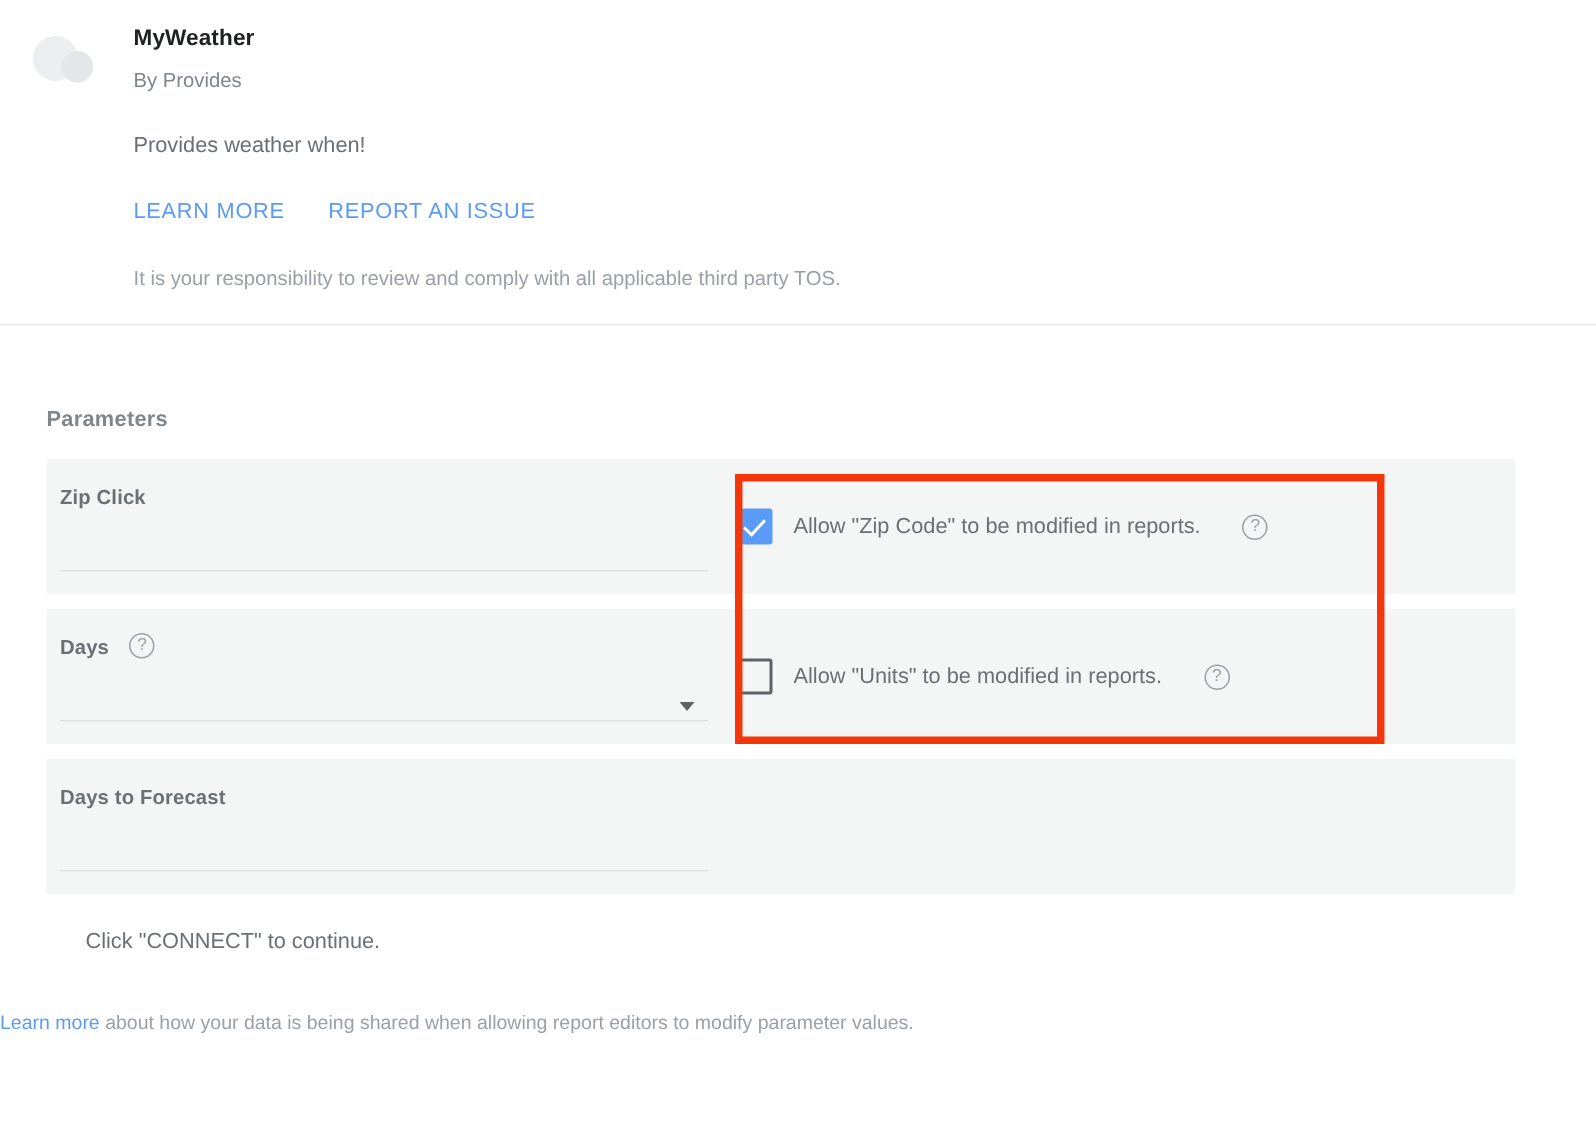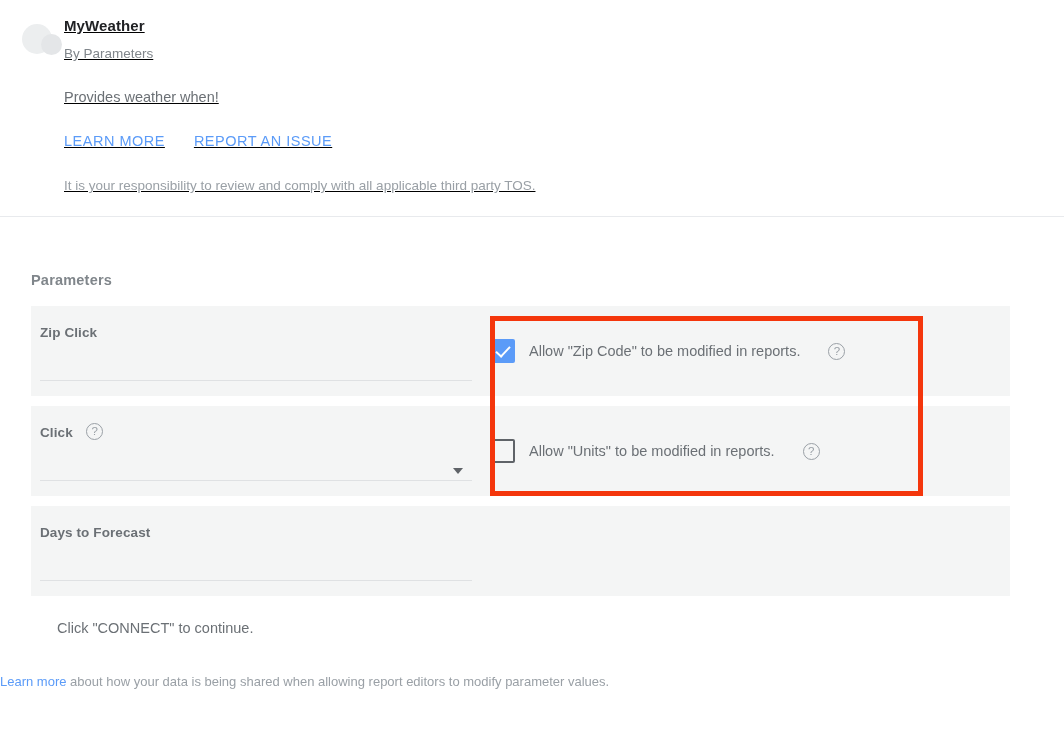--- a/index.html
+++ b/index.html
@@ -43,22 +43,21 @@
     position: absolute;
     left: 19px;
     top: 10px;
     width: 21px;
     height: 21px;
     background: #e4e6e8;
     border-radius: 50%;
   }
 
   .header-text {
-    padding-left: 64px;
-    text-decoration: underline;
+    padding-left: 89px;
   }
   .connector-title {
     font-size: 15px;
     font-weight: bold;
     color: #202124;
     line-height: 20px;
     margin: 0;
     letter-spacing: 0.1px;
   }
   .connector-author {
@@ -276,21 +275,21 @@
 
 <div class="connector-header">
 
   <div class="cloud-icon">
     <div class="puff-a"></div>
     <div class="puff-b"></div>
   </div>
 
   <div class="header-text">
     <div class="connector-title">MyWeather</div>
-    <div class="connector-author">By Parameters</div>
+    <div class="connector-author">By Provides</div>
     <div class="connector-desc">Provides weather when!</div>
 
     <div class="connector-links">
       <a>LEARN MORE</a>
       <a>REPORT AN ISSUE</a>
     </div>
 
     <div class="connector-tos">It is your responsibility to review and comply with all applicable third party TOS.</div>
   </div>
 </div>
@@ -312,21 +311,21 @@
         <div class="checkbox-wrap">
           <span class="cbox checked"></span>
           <span class="checkbox-label">Allow "Zip Code" to be modified in reports.</span>
           <span class="help-icon after-cb">?</span>
         </div>
       </div>
     </div>
 
     <div class="param-row">
       <div class="param-left">
-        <span class="param-label">Click</span>
+        <span class="param-label">Days</span>
         <span class="help-icon inline-label">?</span>
         <div class="dropdown-caret"></div>
         <div class="param-field-line"></div>
       </div>
       <div class="param-right">
         <div class="checkbox-wrap">
           <span class="cbox unchecked"></span>
           <span class="checkbox-label">Allow "Units" to be modified in reports.</span>
           <span class="help-icon after-cb">?</span>
         </div>

